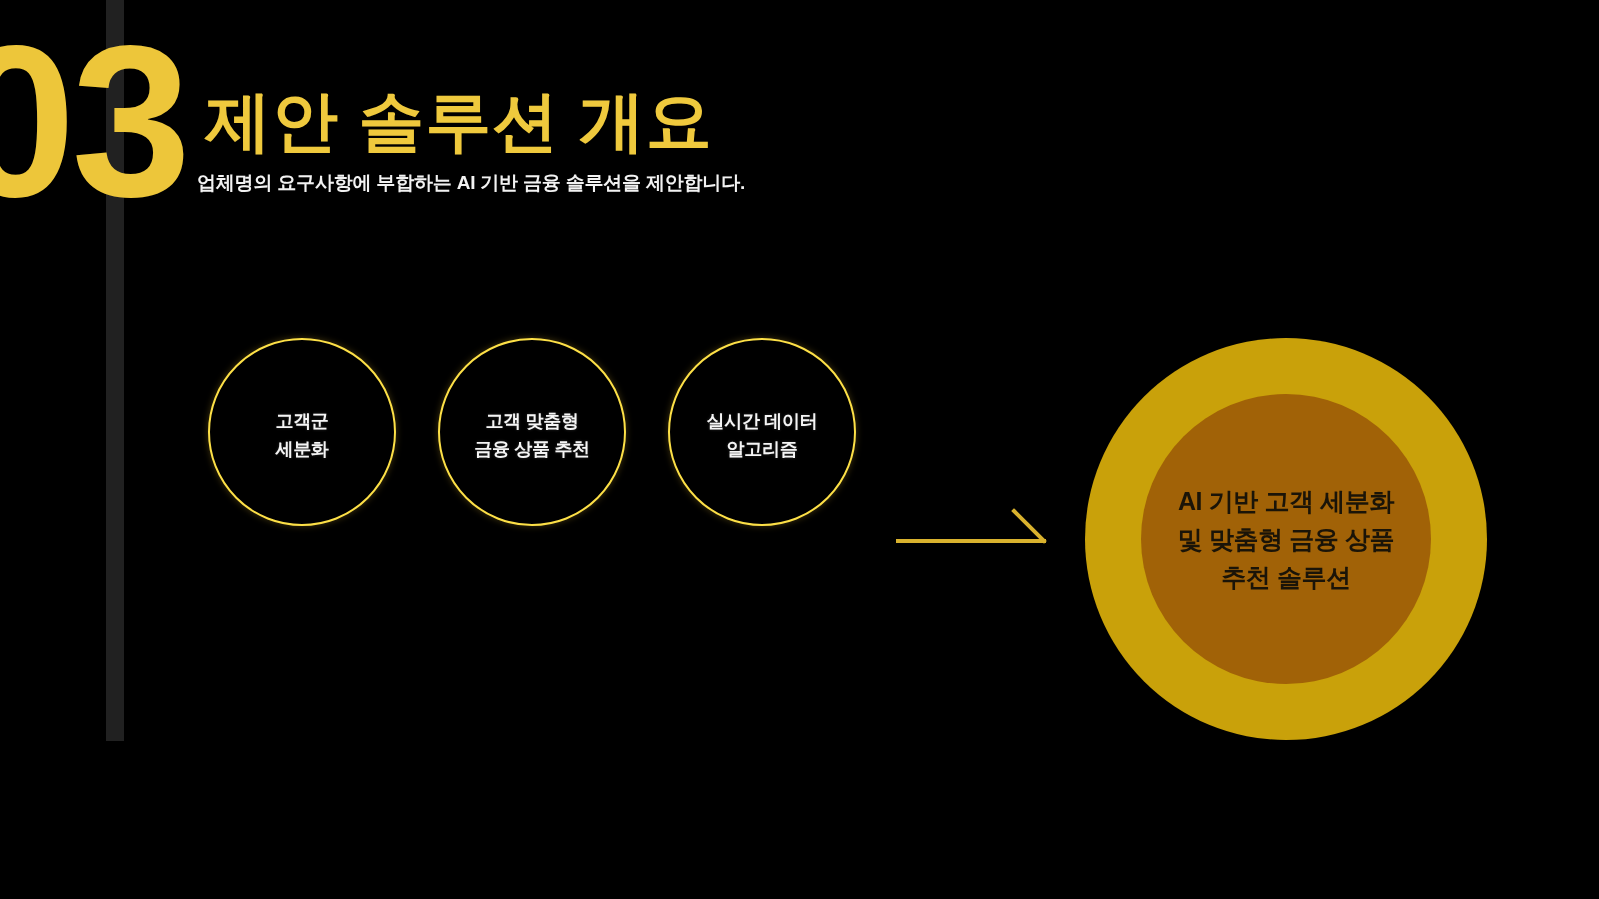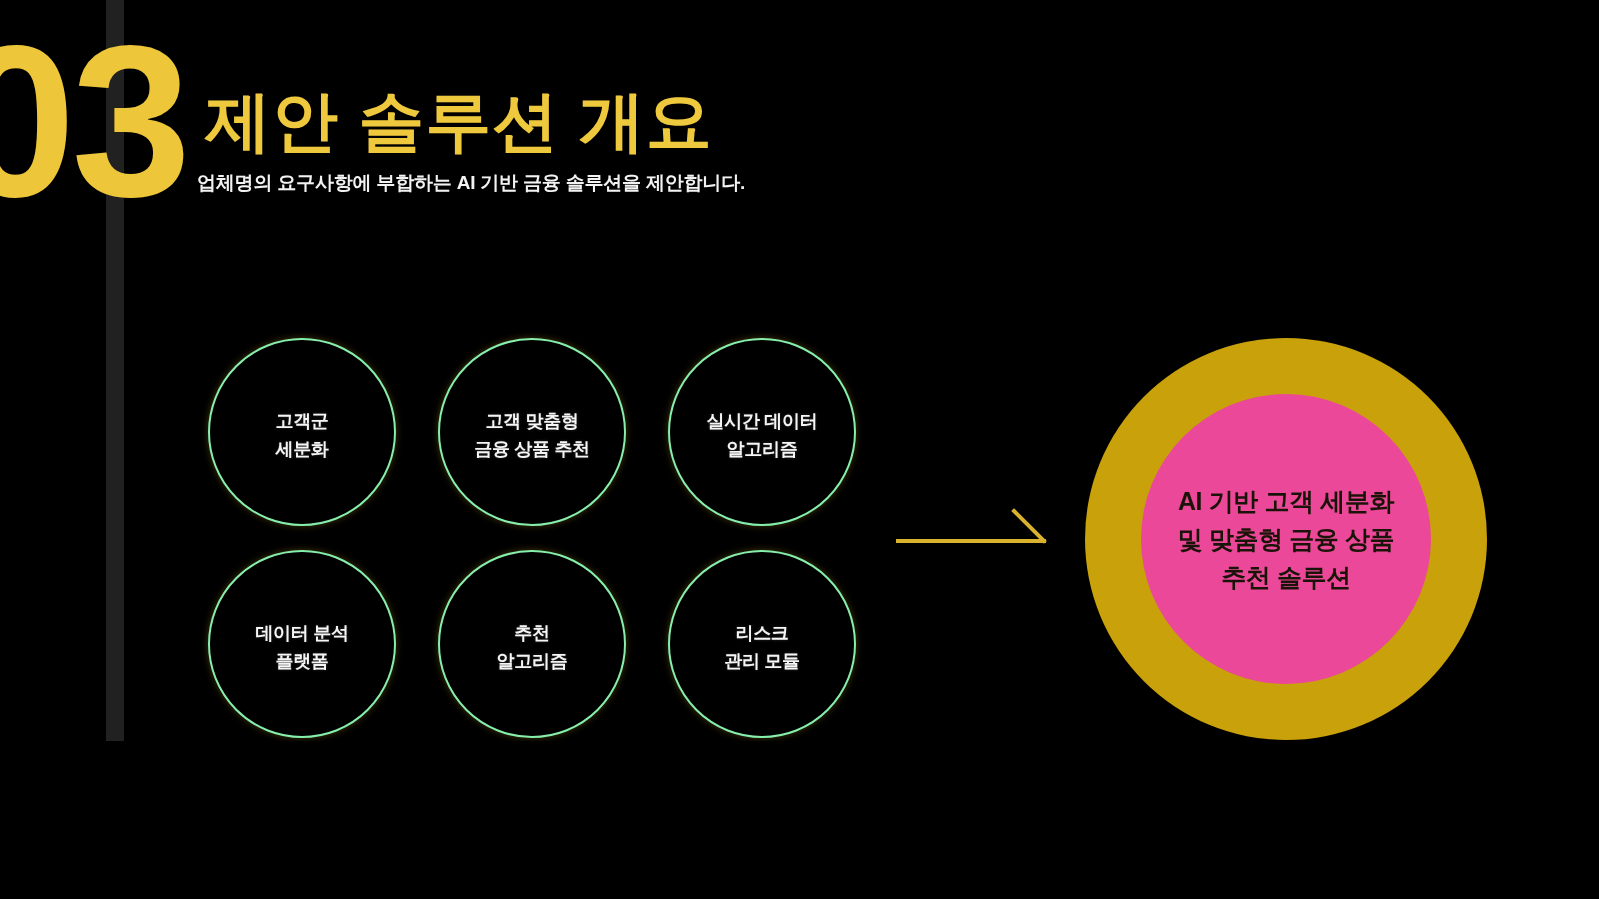--- a/index.html
+++ b/index.html
@@ -81,21 +81,21 @@
     display: flex;
     gap: 42px;
   }
   .comp-row + .comp-row {
     margin-top: 24px;
   }
   .comp-circle {
     width: 188px;
     height: 188px;
     border-radius: 50%;
-    border: 2px solid #86efac;
+    border: 2px solid #fde047;
     box-shadow: 0 0 7px rgba(223,180,48,0.30);
     display: flex;
     align-items: center;
     justify-content: center;
     box-sizing: border-box;
     background: #000000;
   }
   .comp-label {
     font-size: 18px;
     line-height: 28px;
@@ -127,21 +127,21 @@
     border-radius: 50%;
     background: #C9A10A;
     display: flex;
     align-items: center;
     justify-content: center;
   }
   .outcome-inner {
     width: 290px;
     height: 290px;
     border-radius: 50%;
-    background: #ec4899;
+    background: #a16207;
     display: flex;
     align-items: center;
     justify-content: center;
   }
   .outcome-label {
     font-size: 25px;
     line-height: 38px;
     font-weight: 700;
     color: #1A1408;
     text-align: center;
@@ -174,34 +174,20 @@
       <div class="comp-circle">
         <span class="comp-label">고객 맞춤형
 금융 상품 추천</span>
       </div>
       <div class="comp-circle">
         <span class="comp-label">실시간 데이터
 알고리즘</span>
       </div>
     </div>
 
-    <div class="comp-row">
-      <div class="comp-circle">
-        <span class="comp-label">데이터 분석
-플랫폼</span>
-      </div>
-      <div class="comp-circle">
-        <span class="comp-label">추천
-알고리즘</span>
-      </div>
-      <div class="comp-circle">
-        <span class="comp-label">리스크
-관리 모듈</span>
-      </div>
-    </div>
 
   </div>
 
   <svg class="arrow" viewBox="0 0 152 48">
     <path d="M2 36 L148 36" stroke="#D9B22E" stroke-width="4" fill="none" stroke-linecap="square"></path>
     <path d="M118 6 L148 36" stroke="#D9B22E" stroke-width="4" fill="none" stroke-linecap="square"></path>
   </svg>
 
   <div class="outcome">
     <div class="outcome-inner">

